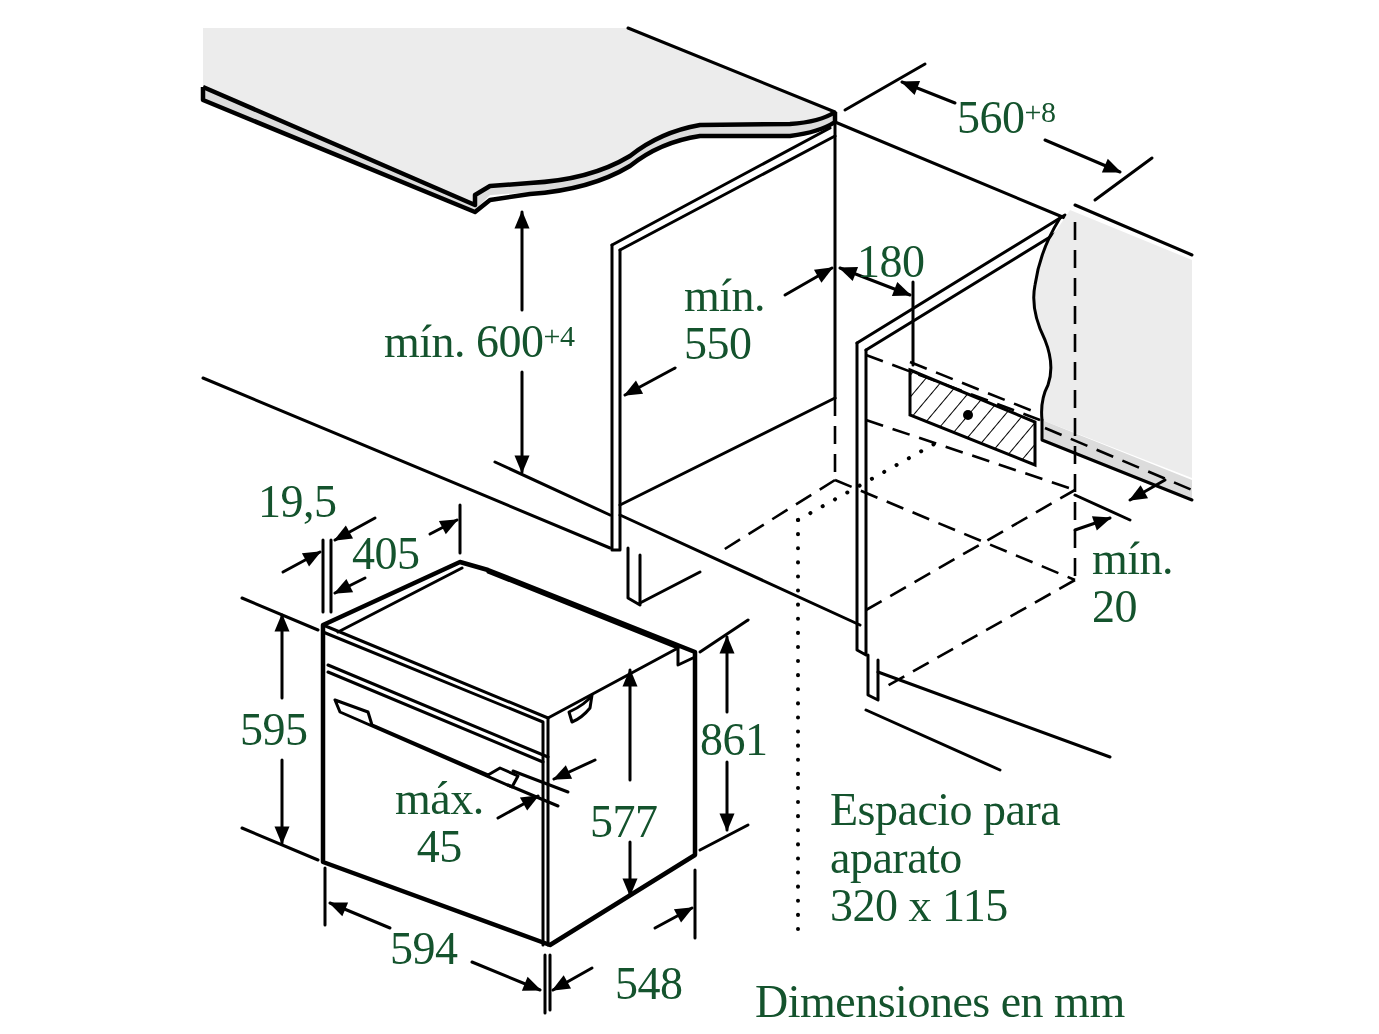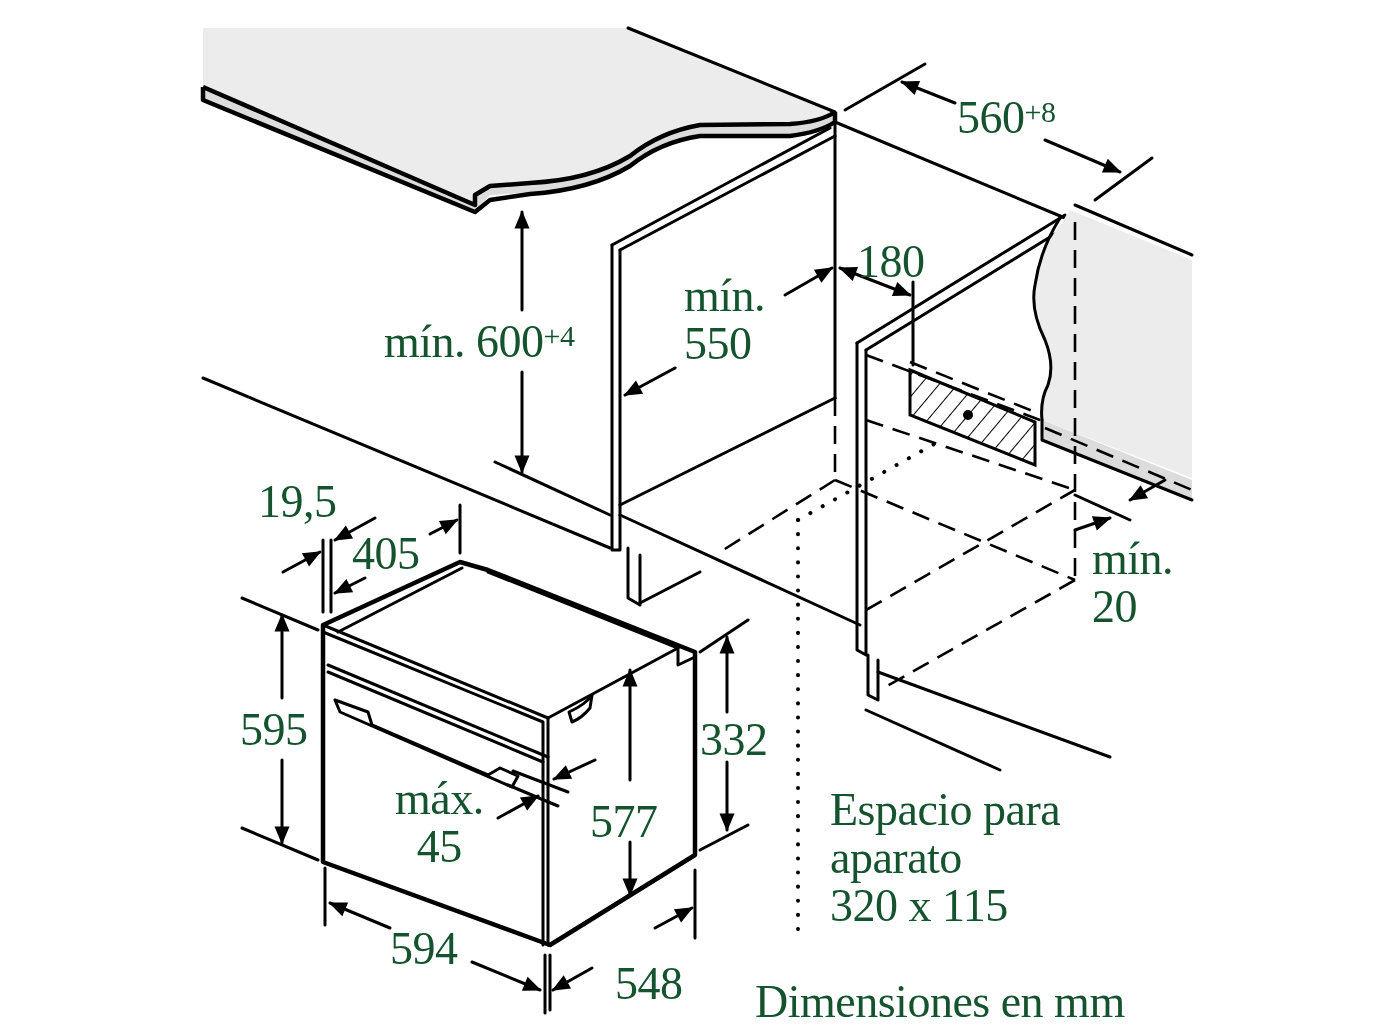--- a/index.html
+++ b/index.html
@@ -210,21 +210,21 @@
 
 <div class="lbl" style="left:352px; top:530px;">
   <span>405</span>
 </div>
 
 <div class="lbl" style="left:240px; top:706px;">
   <span>595</span>
 </div>
 
 <div class="lbl" style="left:700px; top:716px;">
-  <span>332</span>
+  <span>861</span>
 </div>
 
 <div class="lbl" style="left:590px; top:798px;text-align:center;">
   <span>577</span>
 </div>
 
 <div class="lbl stack" style="left:395px; top:775px; text-align:center;">
   <span>máx.</span>
   <span>45</span>
 </div>

